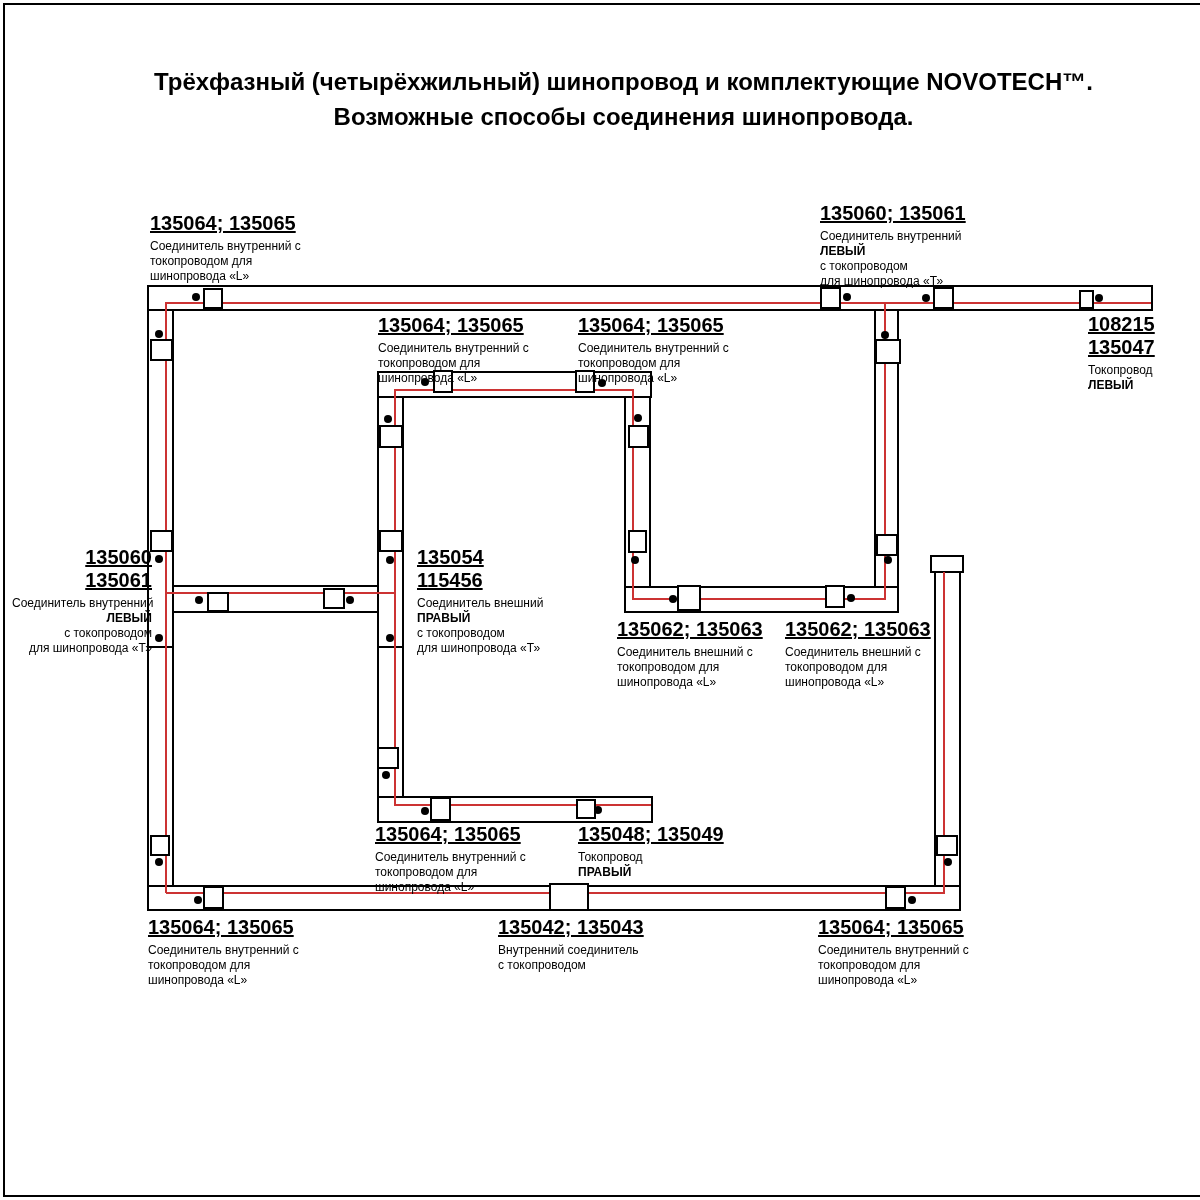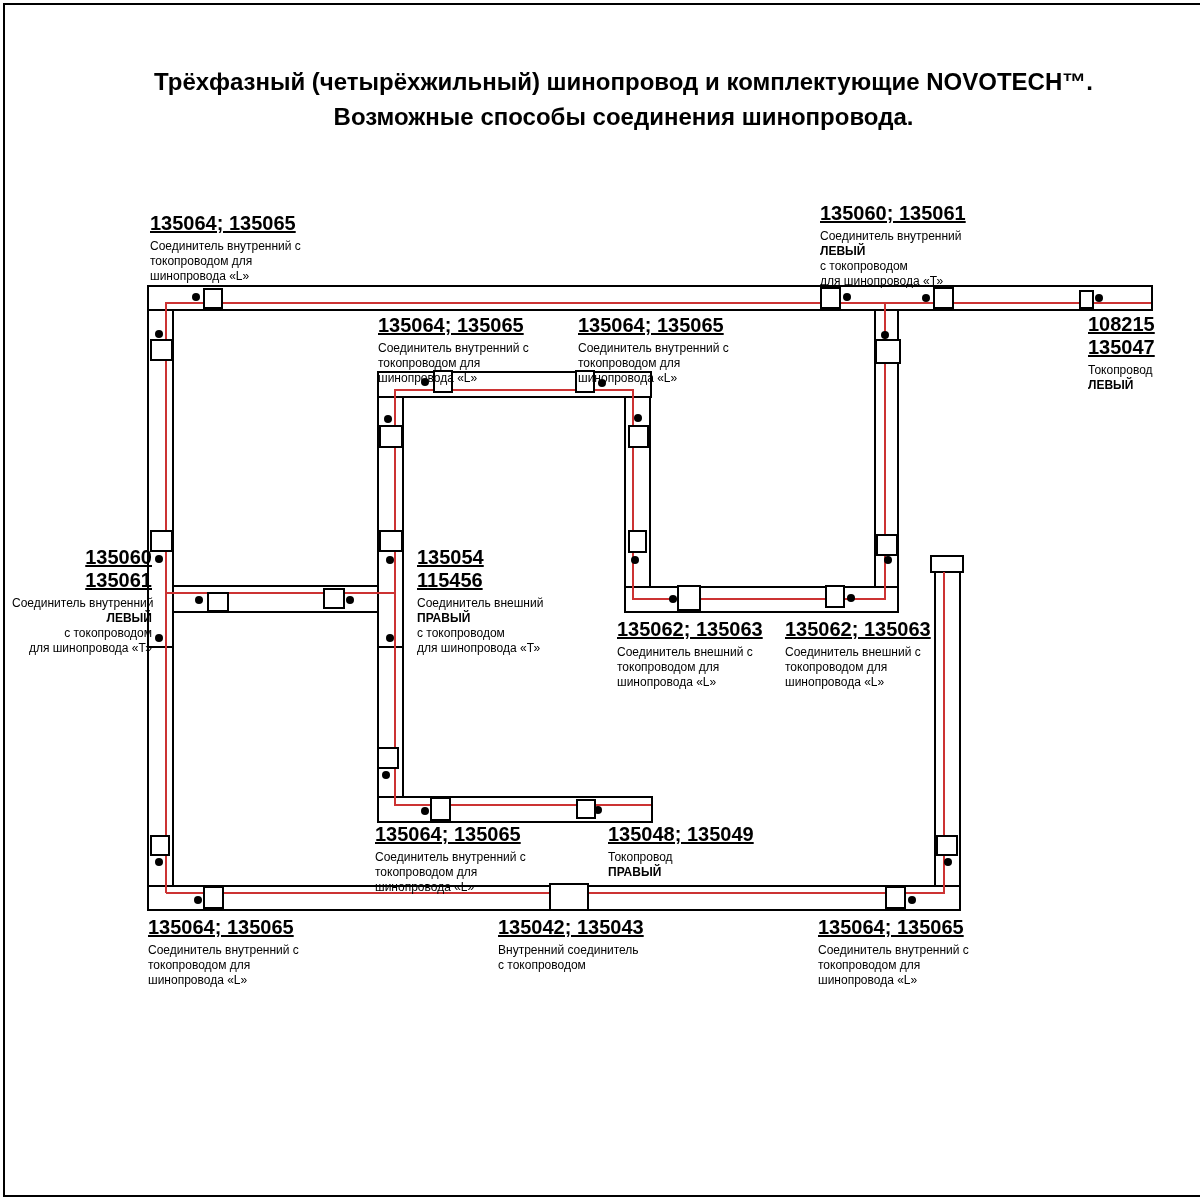--- a/index.html
+++ b/index.html
@@ -203,21 +203,21 @@
 
   <div class="lbl" style="left:375px;top:823px;">
     <div class="num">135064; 135065</div>
     <div class="desc">
       <div>Соединитель внутренний с</div>
       <div>токопроводом для</div>
       <div>шинопровода «L»</div>
     </div>
   </div>
 
-  <div class="lbl" style="left:608px;top:823px;">
+  <div class="lbl" style="left:578px;top:823px;">
     <div class="num">135048; 135049</div>
     <div class="desc">
       <div>Токопровод</div>
       <div class="b">ПРАВЫЙ</div>
     </div>
   </div>
 
   <div class="lbl" style="left:148px;top:916px;">
     <div class="num">135064; 135065</div>
     <div class="desc">

